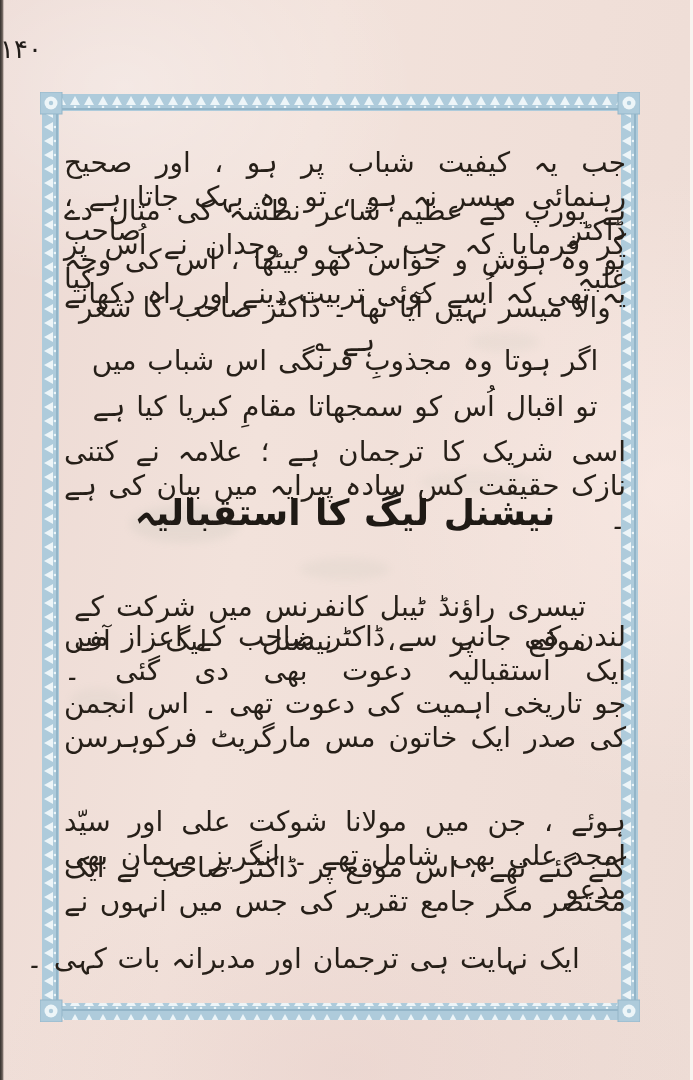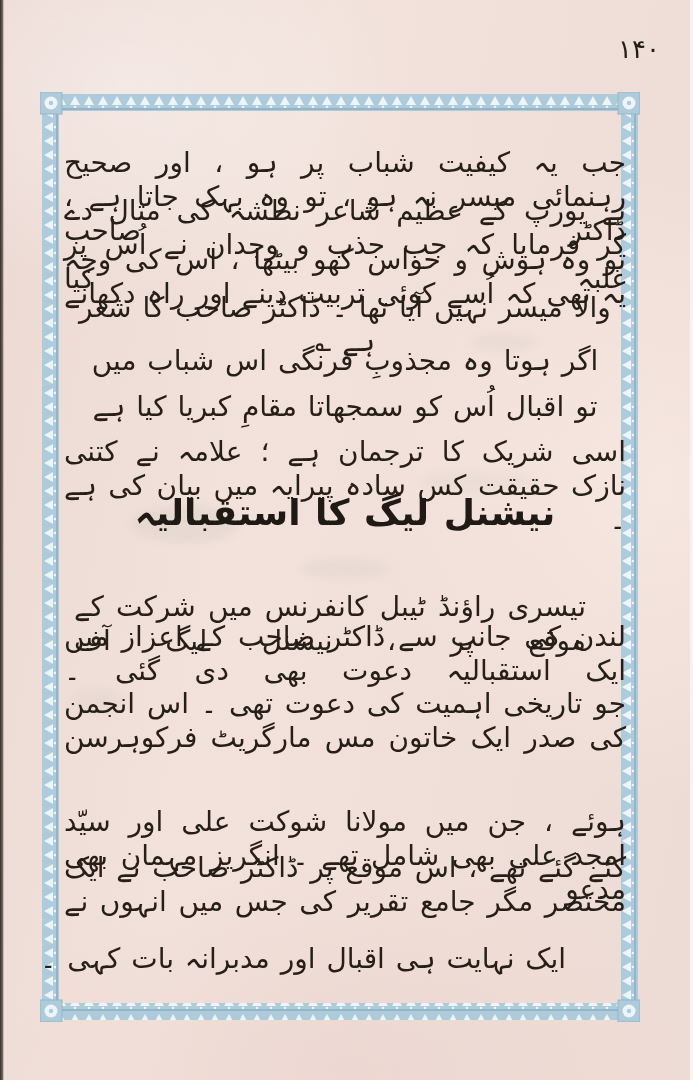--- a/index.html
+++ b/index.html
@@ -23,21 +23,21 @@
   .scan-edge-right{position:absolute;right:0;top:0;width:3px;height:1080px;background:#f8f3ef;}
   
   .ghost{position:absolute;background:#8fa08f;filter:blur(4px);border-radius:50%;}
   .g1{left:130px;top:505px;width:110px;height:38px;opacity:.10;}
   .g2{left:300px;top:558px;width:90px;height:22px;opacity:.08;}
   .g3{left:470px;top:332px;width:70px;height:20px;opacity:.07;}
   .g4{left:70px;top:688px;width:55px;height:26px;opacity:.07;}
   .g5{left:420px;top:470px;width:120px;height:24px;opacity:.06;}
 
   .page-number{
-    position:absolute;top:34px;left:0;width:660px;text-align:right;
+    position:absolute;top:34px;left:0;width:660px;text-align:left;
     font-size:26px;color:#221d19;letter-spacing:1px;
   }
   
   .frame-wrap{position:absolute;left:40px;top:92px;width:600px;height:930px;}
 
   
   .urdu{
     position:absolute;left:64px;width:562px;
     direction:rtl;unicode-bidi:embed;
     color:#261f18;font-size:28px;line-height:34px;
@@ -139,15 +139,15 @@
 
   <div class="urdu just cm1">اسی شریک کا ترجمان ہے ؛ علامہ نے کتنی نازک حقیقت کس سادہ پیرایہ میں بیان کی ہے ۔</div>
 
   <div class="urdu heading">نیشنل لیگ کا استقبالیہ</div>
 
   <div class="urdu just p2l1">تیسری راؤنڈ ٹیبل کانفرنس میں شرکت کے موقع پر ، نیشنل لیگ آف</div>
   <div class="urdu just p2l2">لندن کی جانب سے ڈاکٹر صاحب کے اعزاز میں ایک استقبالیہ دعوت بھی دی گئی ۔</div>
   <div class="urdu just p2l3">جو تاریخی اہمیت کی دعوت تھی ۔ اس انجمن کی صدر ایک خاتون مس مارگریٹ فرکوہرسن</div>
   <div class="urdu just p2l6">ہوئے ، جن میں مولانا شوکت علی اور سیّد امجد علی بھی شامل تھے ۔ انگریز مہمان بھی مدعو</div>
   <div class="urdu just p2l7">کئے گئے تھے ، اس موقع پر ڈاکٹر صاحب نے ایک مختصر مگر جامع تقریر کی جس میں انہوں نے</div>
-  <div class="urdu cent p2l9">ایک نہایت ہی اقبال اور مدبرانہ بات کہی ۔</div>
+  <div class="urdu cent p2l9">ایک نہایت ہی ترجمان اور مدبرانہ بات کہی ۔</div>
 
 </div>
 
 </body></html>

